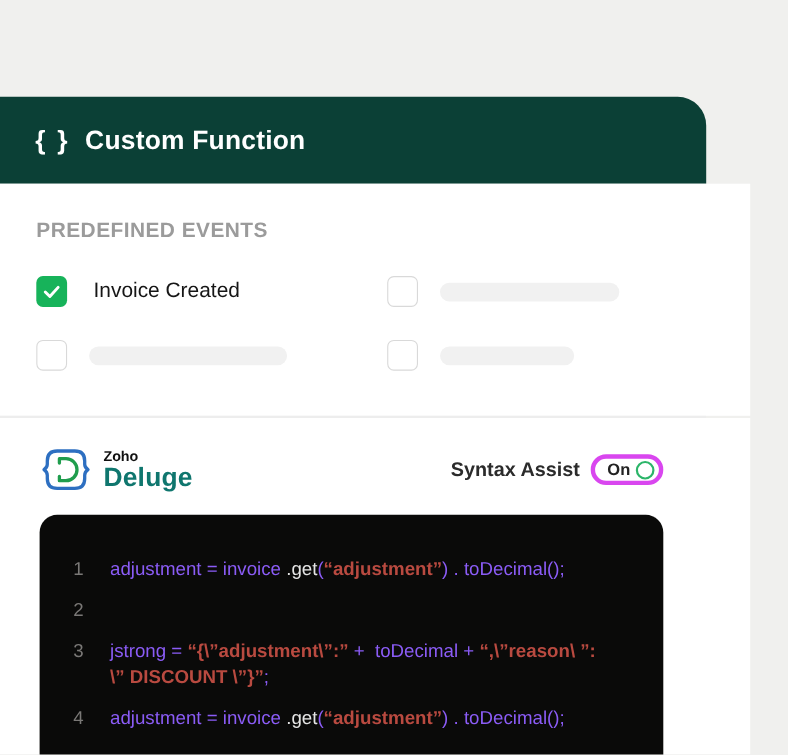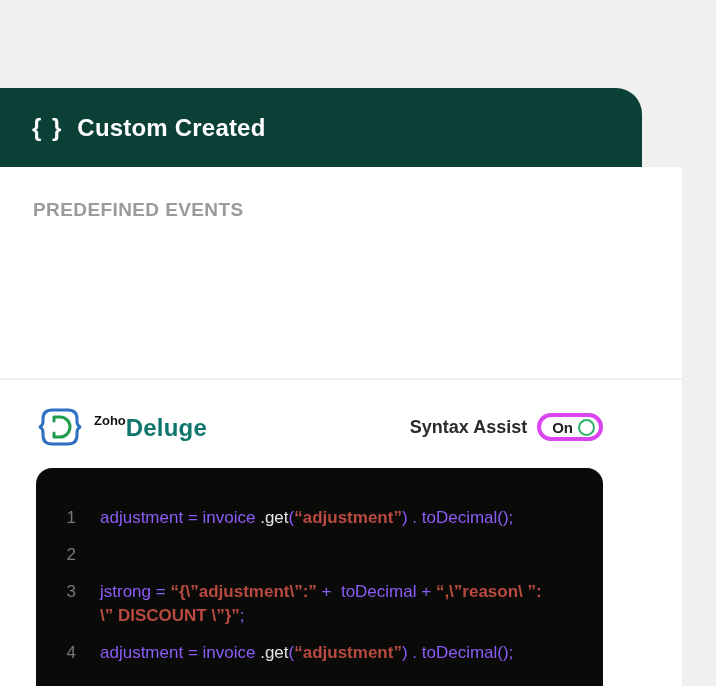--- a/index.html
+++ b/index.html
@@ -47,21 +47,21 @@
   
   .deluge-panel{top:380px;height:306px;background:#fff;}
   .logo-row{
     position:absolute;left:36px;top:20px;width:567px;height:54px;
     display:flex;align-items:center;justify-content:space-between;
   }
   .brand{display:flex;align-items:center;}
   .logo-icon{width:48px;height:48px;}
   .logo-icon .blue{fill:none;stroke:#2d6fc1;stroke-width:3;stroke-linejoin:round;stroke-linecap:round;}
   .logo-icon .green{fill:none;stroke:#1f9d4d;stroke-width:3;stroke-linejoin:round;stroke-linecap:round;}
-  .brand-text{margin-left:10px;display:flex;flex-direction:row;line-height:1;}
+  .brand-text{margin-left:10px;display:flex;flex-direction:column;line-height:1;}
   .brand-top{font-size:13px;font-weight:700;color:#111;}
   .brand-bottom{font-size:24px;font-weight:700;color:#0f766e;margin-top:2px;letter-spacing:0.2px;}
   .syntax-wrap{display:flex;align-items:center;}
   .syntax-label{font-size:18px;font-weight:700;color:#2b2b2b;margin-right:10px;}
   .toggle{
     display:flex;align-items:center;height:28px;box-sizing:border-box;
     border:4px solid #d946ef;border-radius:15px;background:#fff;
     padding:0 4px 0 11px;cursor:pointer;
   }
   .toggle-text{font-size:15px;font-weight:600;color:#222;margin-right:5px;}
@@ -79,25 +79,47 @@
   .code-text{white-space:pre-wrap;color:#d5d3d0;}
   .tok-default{color:#8b5cf6;text-align:center;}
   .tok-yellow{color:#e5e5e5;}
   .tok-red{color:#b94a40;font-weight:bold;}
 </style>
 </head>
 <body>
 
 <div class="panel-col header">
   <span class="braces">{ }</span>
-  <h1 class="header-title">Custom Created</h1>
+  <h1 class="header-title">Custom Function</h1>
 </div>
 
 <div class="panel-col events-panel">
   <h2 class="events-heading">PREDEFINED EVENTS</h2>
+  <div class="events-grid">
+      <div class="event-item">
+        <span class="checkbox checked">
+          <svg viewBox="0 0 24 24">
+            <polyline points="5,12.5 10,17.5 19,7.5"></polyline>
+          </svg>
+        </span>
+        <span class="event-label">Invoice Created</span>
+      </div>
+      <div class="event-item">
+        <span class="checkbox"></span>
+        <span class="bar" style="width: 163px;"></span>
+      </div>
+      <div class="event-item">
+        <span class="checkbox"></span>
+        <span class="bar" style="width: 180px;"></span>
+      </div>
+      <div class="event-item">
+        <span class="checkbox"></span>
+        <span class="bar" style="width: 122px;"></span>
+      </div>
+    </div>
 </div>
 
 <div class="divider"></div>
 
 <div class="panel-col deluge-panel">
   <div class="logo-row">
     <div class="brand">
       <svg class="logo-icon" viewBox="0 0 48 48">
         <path class="blue" d="M16 7 H32 Q41 7 41 16 V19 Q41 22 44 24 Q41 26 41 29 V32 Q41 41 32 41 H16 Q7 41 7 32 V29 Q7 26 4 24 Q7 22 7 19 V16 Q7 7 16 7 Z"></path>
         <path class="green" d="M18 18 v-4 h6 a10 10 0 0 1 0 20 h-6 v-4"></path>

